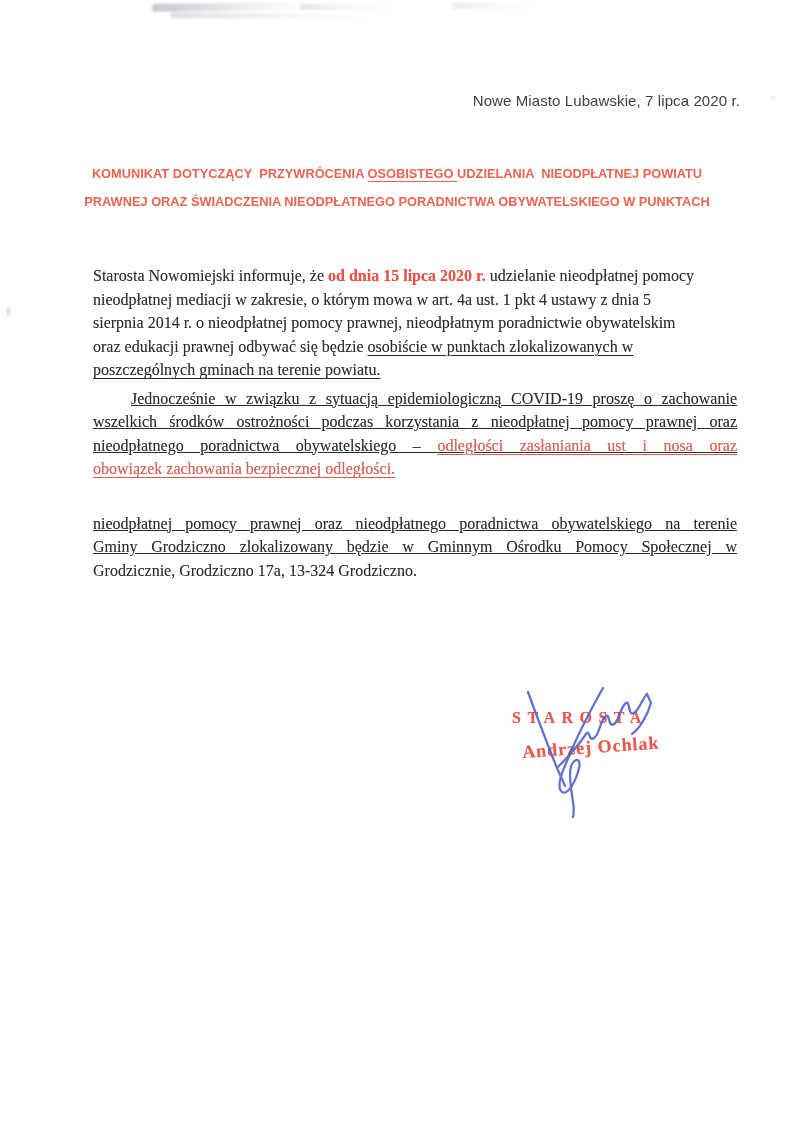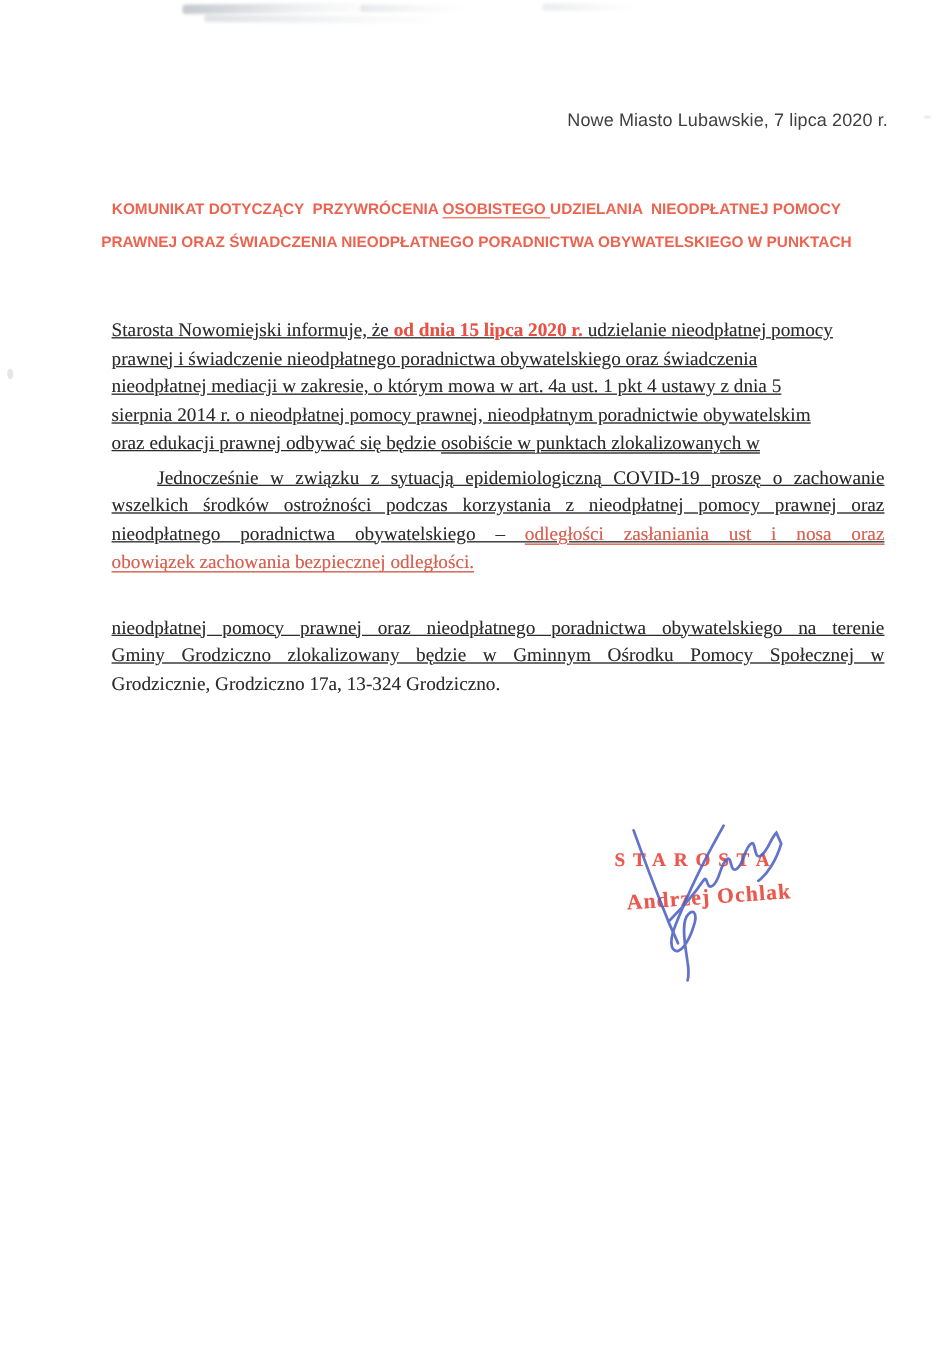--- a/index.html
+++ b/index.html
@@ -27,21 +27,21 @@
     color:var(--heading-red);
     text-align:center;
   }
   .hline{white-space:pre;}
   .doc-body{
     position:absolute;top:264px;left:93px;width:644px;
     font-size:16px;line-height:23.5px;color:var(--body-text);
     text-shadow:0 0 .4px rgba(40,40,40,.35);
   }
   .para{margin:0 0 0 0;}
-  .para.p1{margin-bottom:5px;text-decoration:underline;}
+  .para.p1{margin-bottom:5px;}
   .para.p2{margin-bottom:31px;}
   .tline{min-height:23.5px;}
   .tline.nowrap{white-space:nowrap;}
   .tline.jfull{text-align:justify;text-align-last:justify;text-decoration:underline;}
   .tline.indent{padding-left:38px;}
   .seg-plain{}
   .seg-red-bold{color:var(--accent-red);font-weight:bold;}
   .seg-underline{text-decoration:underline;text-underline-offset:3px;text-decoration-thickness:1px;}
   .seg-red-underline{
     color:var(--underline-red);
@@ -76,31 +76,31 @@
   <div class="artifact" style="left:300px;top:4px;width:90px;height:6px;opacity:.4;"></div>
   <div class="artifact" style="left:452px;top:3px;width:80px;height:6px;opacity:.35;"></div>
   <div class="speck" style="left:6px;top:307px;width:5px;height:9px;opacity:.5;"></div>
   <div class="speck" style="left:770px;top:96px;width:6px;height:3px;opacity:.35;"></div>
   <div class="speck" style="left:186px;top:1105px;width:4px;height:5px;opacity:.45;"></div>
   <div class="speck" style="left:441px;top:1111px;width:3px;height:3px;opacity:.3;"></div>
 
   <div class="date-line">Nowe Miasto Lubawskie, 7 lipca 2020 r.</div>
 
   <div class="heading">
-      <div class="hline"><span class="seg-plain">KOMUNIKAT DOTYCZĄCY  PRZYWRÓCENIA </span><span class="seg-underline">OSOBISTEGO </span><span class="seg-plain">UDZIELANIA  NIEODPŁATNEJ POMOCY</span></div>
+      <div class="hline"><span class="seg-plain">KOMUNIKAT DOTYCZĄCY  PRZYWRÓCENIA </span><span class="seg-underline">OSOBISTEGO </span><span class="seg-plain">UDZIELANIA  NIEODPŁATNEJ POWIATU</span></div>
       <div class="hline"><span class="seg-plain">PRAWNEJ ORAZ ŚWIADCZENIA NIEODPŁATNEGO PORADNICTWA OBYWATELSKIEGO W PUNKTACH</span></div>
     </div>
 
   <div class="doc-body">
       <div class="para p1">
         <div class="tline nowrap"><span class="seg-plain">Starosta Nowomiejski informuje, że </span><span class="seg-red-bold">od dnia 15 lipca 2020 r.</span><span class="seg-plain"> udzielanie nieodpłatnej pomocy</span></div>
-        <div class="tline nowrap"><span class="seg-plain">prawnej i świadczenie nieodpłatnego poradnictwa obywatelskiego oraz świadczenia</span></div>
         <div class="tline nowrap"><span class="seg-plain">nieodpłatnej mediacji w zakresie, o którym mowa w art. 4a ust. 1 pkt 4 ustawy z dnia 5</span></div>
         <div class="tline nowrap"><span class="seg-plain">sierpnia 2014 r. o nieodpłatnej pomocy prawnej, nieodpłatnym poradnictwie obywatelskim</span></div>
         <div class="tline nowrap"><span class="seg-plain">oraz edukacji prawnej odbywać się będzie </span><span class="seg-underline">osobiście w punktach zlokalizowanych w</span></div>
+        <div class="tline nowrap"><span class="seg-underline">poszczególnych gminach na terenie powiatu.</span></div>
       </div>
       <div class="para p2">
         <div class="tline jfull indent"><span class="seg-plain">Jednocześnie w związku z sytuacją epidemiologiczną COVID-19 proszę o zachowanie</span></div>
         <div class="tline jfull"><span class="seg-plain">wszelkich środków ostrożności podczas korzystania z nieodpłatnej pomocy prawnej oraz</span></div>
         <div class="tline jfull"><span class="seg-plain">nieodpłatnego poradnictwa obywatelskiego – </span><span class="seg-red-underline">odległości zasłaniania ust i nosa oraz</span></div>
         <div class="tline"><span class="seg-red-underline">obowiązek zachowania bezpiecznej odległości.</span></div>
       </div>
       <div class="para p3">
         <div class="tline jfull"><span class="seg-plain">nieodpłatnej pomocy prawnej oraz nieodpłatnego poradnictwa obywatelskiego na terenie</span></div>
         <div class="tline jfull"><span class="seg-plain">Gminy Grodziczno zlokalizowany będzie w Gminnym Ośrodku Pomocy Społecznej w</span></div>

